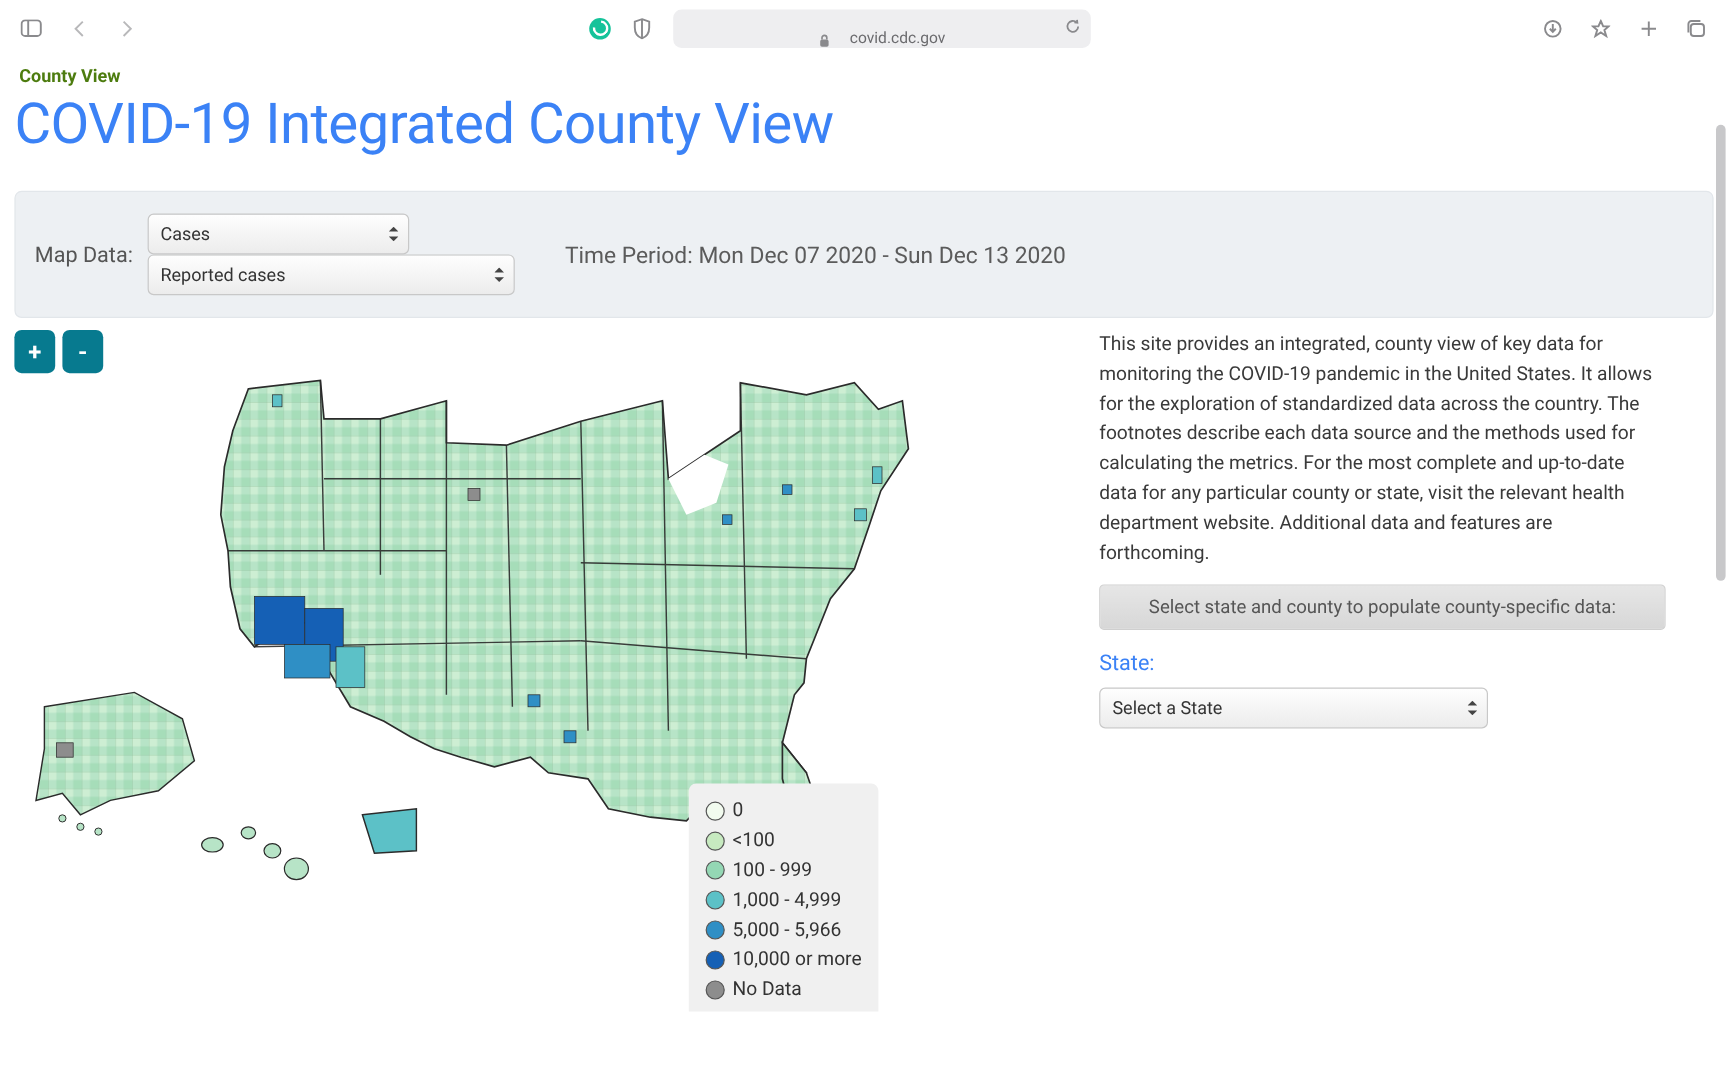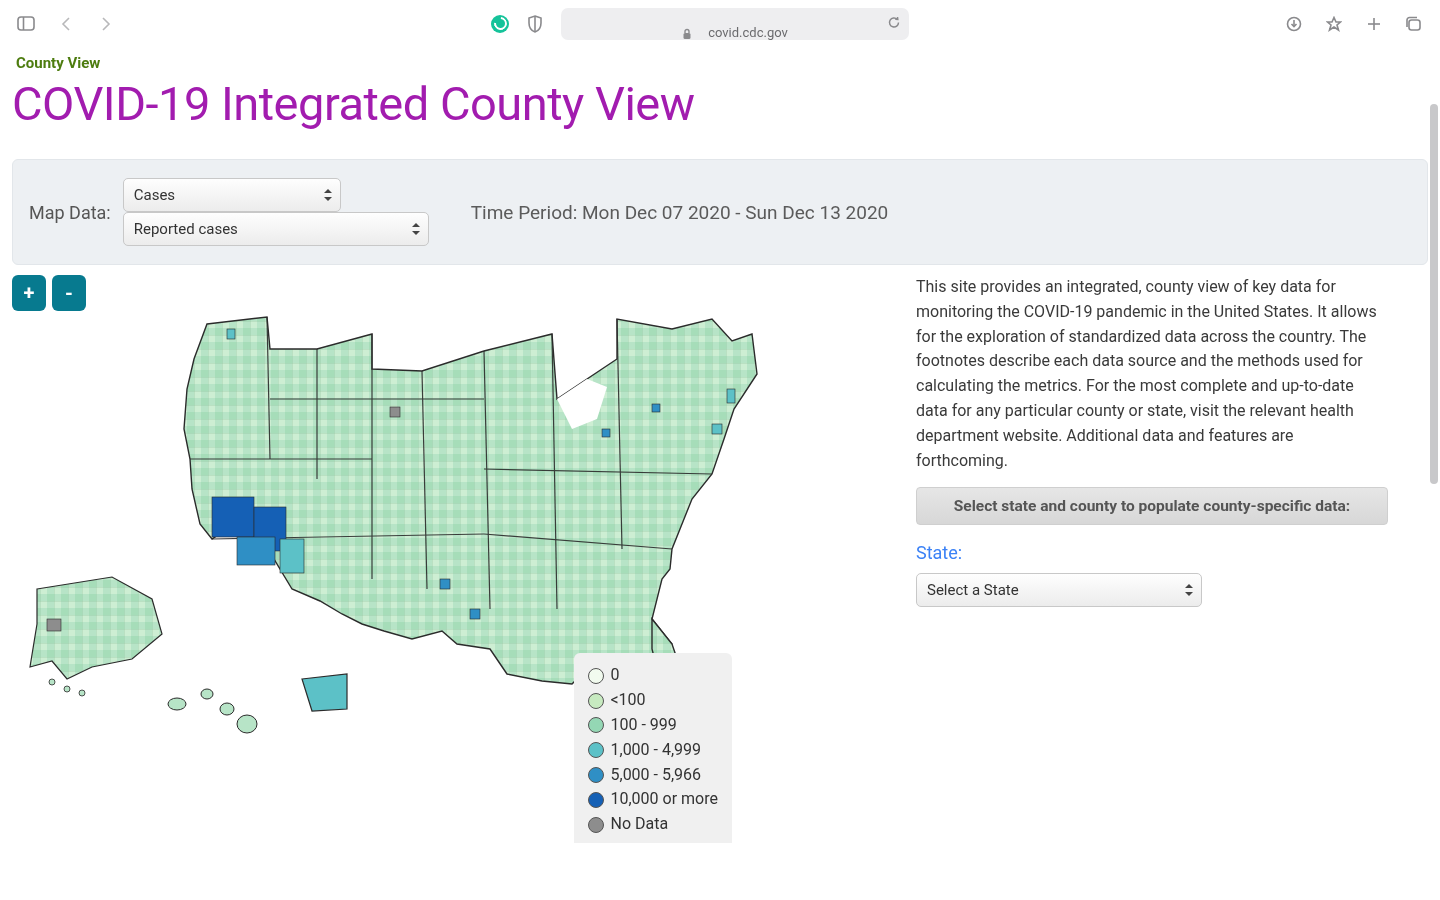--- a/index.html
+++ b/index.html
@@ -12,42 +12,42 @@
 .grammarly{width:18px;height:18px;border-radius:50%;background:#15c39a;position:relative;display:flex;align-items:center;justify-content:center}
 .grammarly::after{content:"";position:absolute;width:9px;height:9px;border:2px solid #fff;border-top-color:transparent;border-radius:50%;transform:rotate(-40deg)}
 .shield{width:16px;height:18px}
 .urlbar{flex:1;max-width:560px;height:32px;background:#eeeef0;border-radius:7px;display:flex;align-items:flex-end;justify-content:center;gap:16px;font-size:13px;color:#6b6b6e;position:relative;margin:0 auto}
 .urlbar .reload{position:absolute;right:8px;top:50%;transform:translateY(-50%);color:#8a8a8d}
 .spacer{flex:1}
 
 .page{padding:0 12px 0 12px;height:calc(100% - 48px);position:relative}
 .scrollbar{position:absolute;right:2px;top:56px;width:8px;height:380px;background:#c8c8ca;border-radius:4px}
 .breadcrumb{font-size:15px;font-weight:700;color:#4d7c0f;padding:6px 4px 0}
-h1{font-size:47px;font-weight:400;color:#a21caf;padding:4px 0 28px 0;letter-spacing:-0.5px}
+h1{font-size:47px;font-weight:400;color:#3b82f6;padding:4px 0 28px 0;letter-spacing:-0.5px}
 .panel{background:#edf0f3;border:1px solid #e2e6ea;border-radius:6px;padding:18px 16px 18px 16px;display:flex;align-items:center;gap:12px;margin-bottom:10px}
 .panel-label{font-size:18px;color:#555}
 .selects{display:flex;flex-direction:column;gap:0}
 .sel{appearance:none;-webkit-appearance:none;background:linear-gradient(#fefefe,#ececec);border:1px solid #c8c8c8;border-radius:5px;height:34px;padding:0 28px 0 10px;font-size:15px;color:#333;cursor:pointer;position:relative;display:flex;align-items:center}
 .sel.small{width:218px}
 .sel.wide{width:306px}
-.sel.med{width:286px}
+.sel.med{width:324px}
 .sel .carets{position:absolute;right:8px;top:50%;transform:translateY(-50%);color:#444}
 .carets svg{display:block}
 .timeperiod{font-size:19px;color:#5b5b5b;margin-left:30px}
 .content{display:flex;gap:24px;align-items:flex-start}
 .mapwrap{position:relative;flex:0 0 880px}
 .zoom{position:absolute;left:0;top:0;display:flex;gap:6px}
 .zbtn{width:34px;height:36px;background:#077a8f;color:#fff;border:none;border-radius:6px;font-size:20px;font-weight:700;display:flex;align-items:center;justify-content:center;cursor:pointer}
 .usmap{display:block;margin-top:4px}
 .legend{position:absolute;right:160px;bottom:-4px;background:#f0f0f0;border-radius:6px 6px 0 0;padding:10px 14px 6px;font-size:16px;color:#333;line-height:1.55}
 .legend .row{display:flex;align-items:center;gap:6px}
 .swatch{width:16px;height:16px;border-radius:50%;border:1px solid #555;flex:0 0 16px}
 .side{flex:1;padding-right:40px;font-size:16px;color:#3a3a3a;line-height:1.55}
 .side p{margin-bottom:14px}
-.selbar{background:linear-gradient(#e6e6e6,#d7d7d7);border:1px solid #cfcfcf;border-radius:4px;text-align:center;font-weight:700;color:#555;font-size:15.5px;padding:6px 10px;margin-bottom:14px}
+.selbar{background:linear-gradient(#e6e6e6,#d7d7d7);border:1px solid #cfcfcf;border-radius:4px;text-align:center;font-weight:400;color:#555;font-size:15.5px;padding:6px 10px;margin-bottom:14px}
 .fld-label{font-size:18px;color:#3b82f6;margin-bottom:6px}
 .fld{margin-bottom:18px}
 html,body{height:900px;width:1440px}
 </style>
 </head>
 <body>
 
 <div class="chrome">
   <div class="cbtn">
     <svg width="18" height="15" viewBox="0 0 18 15">

